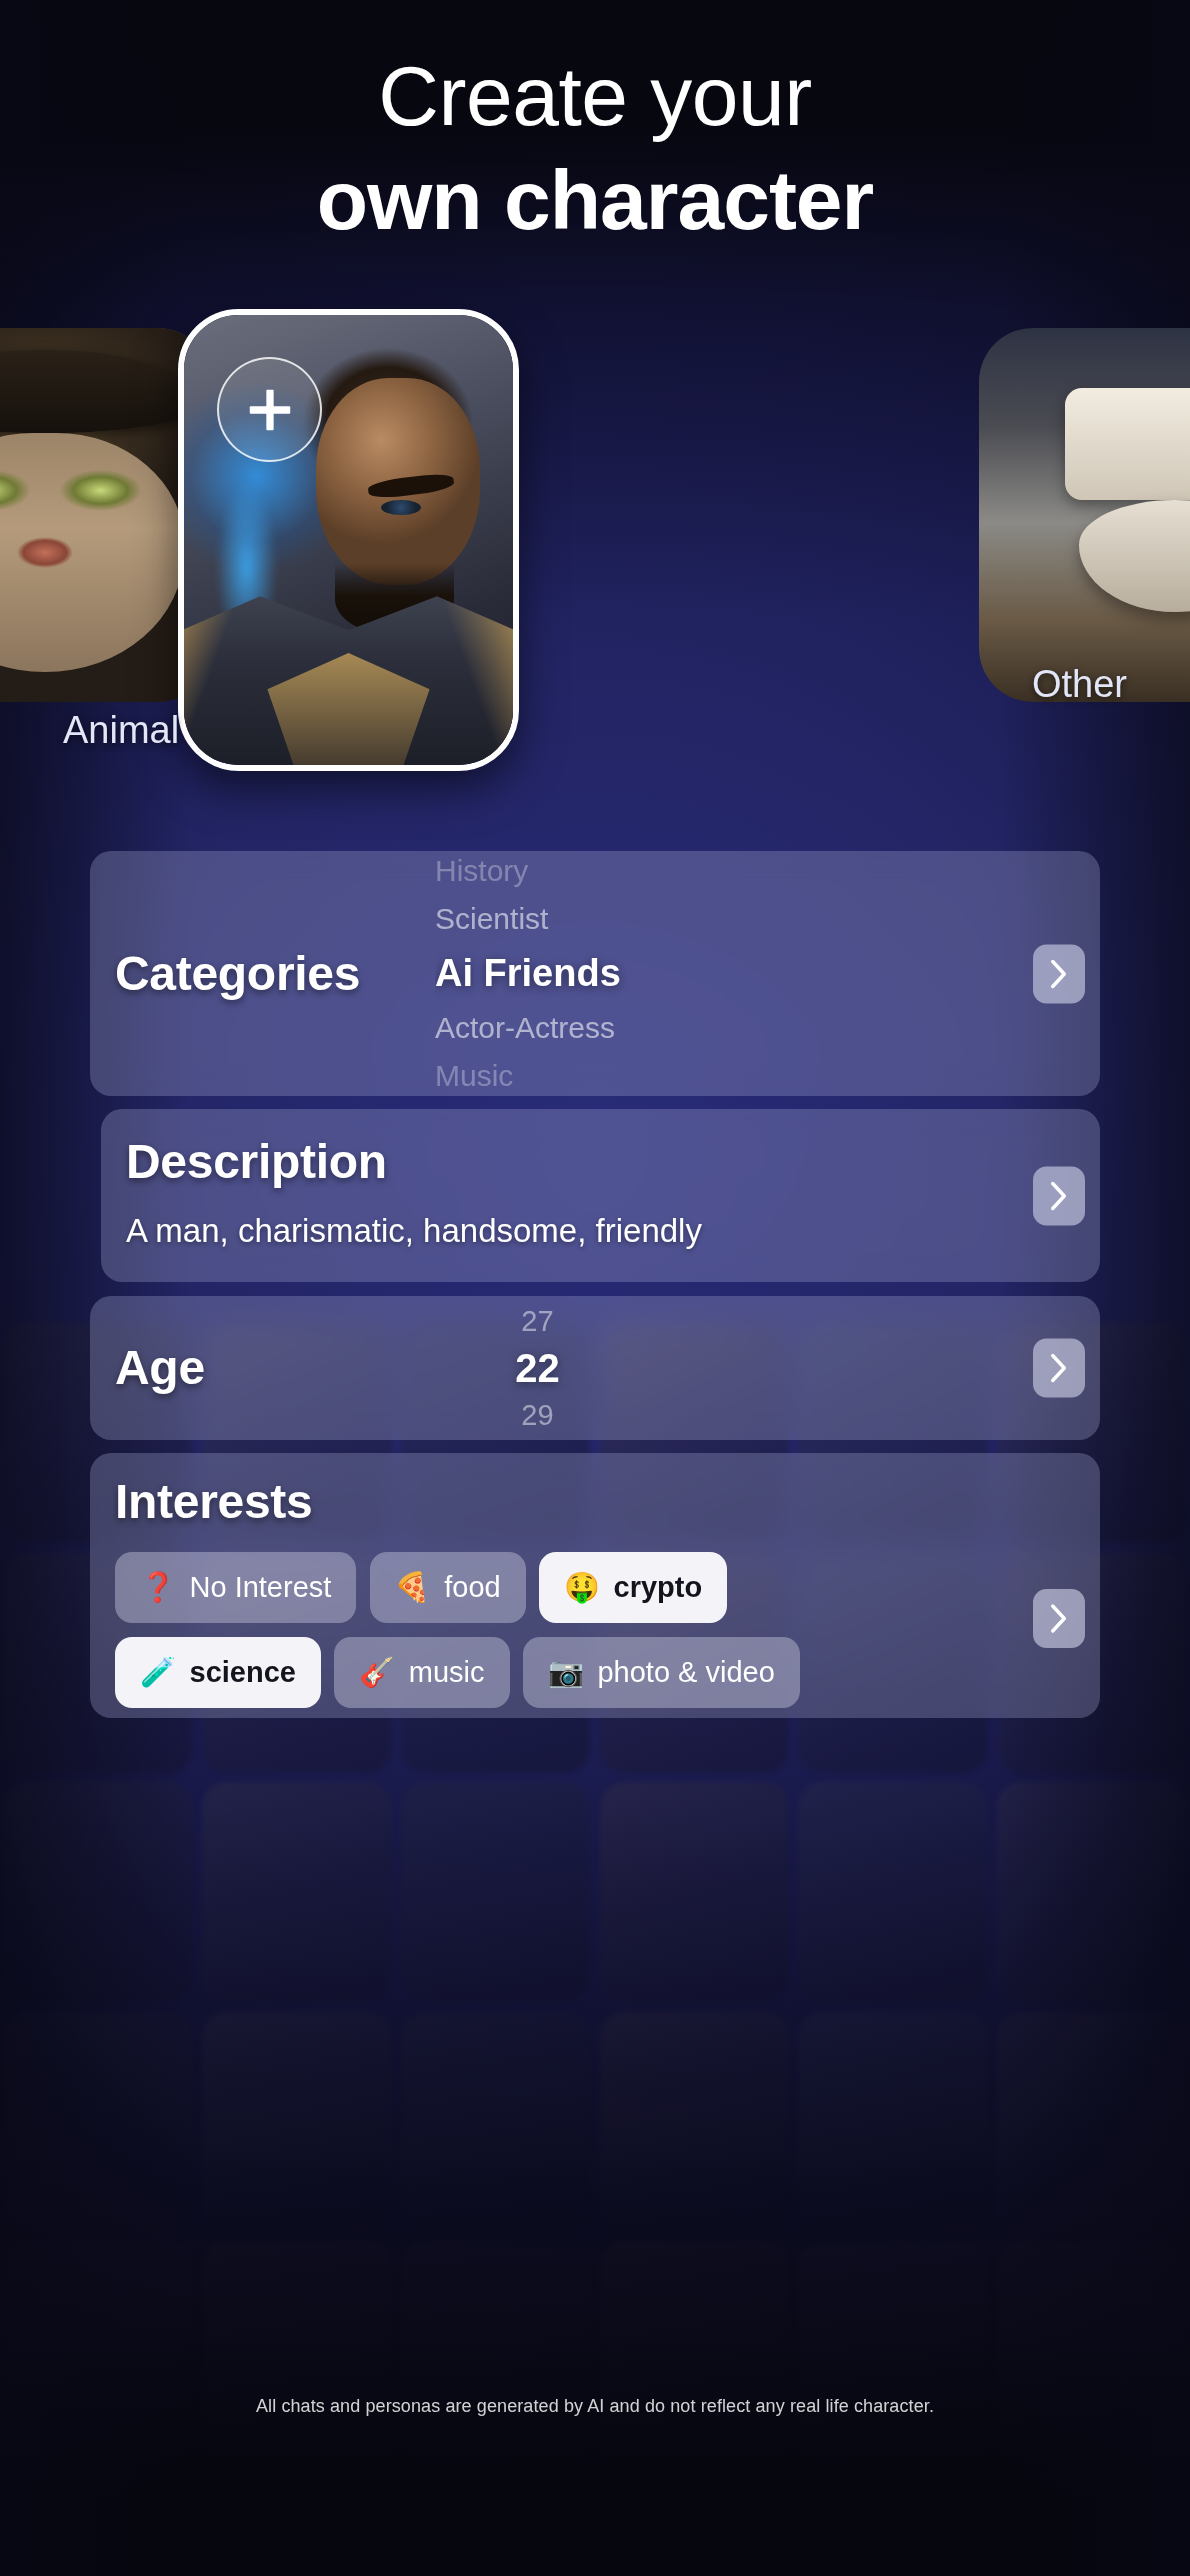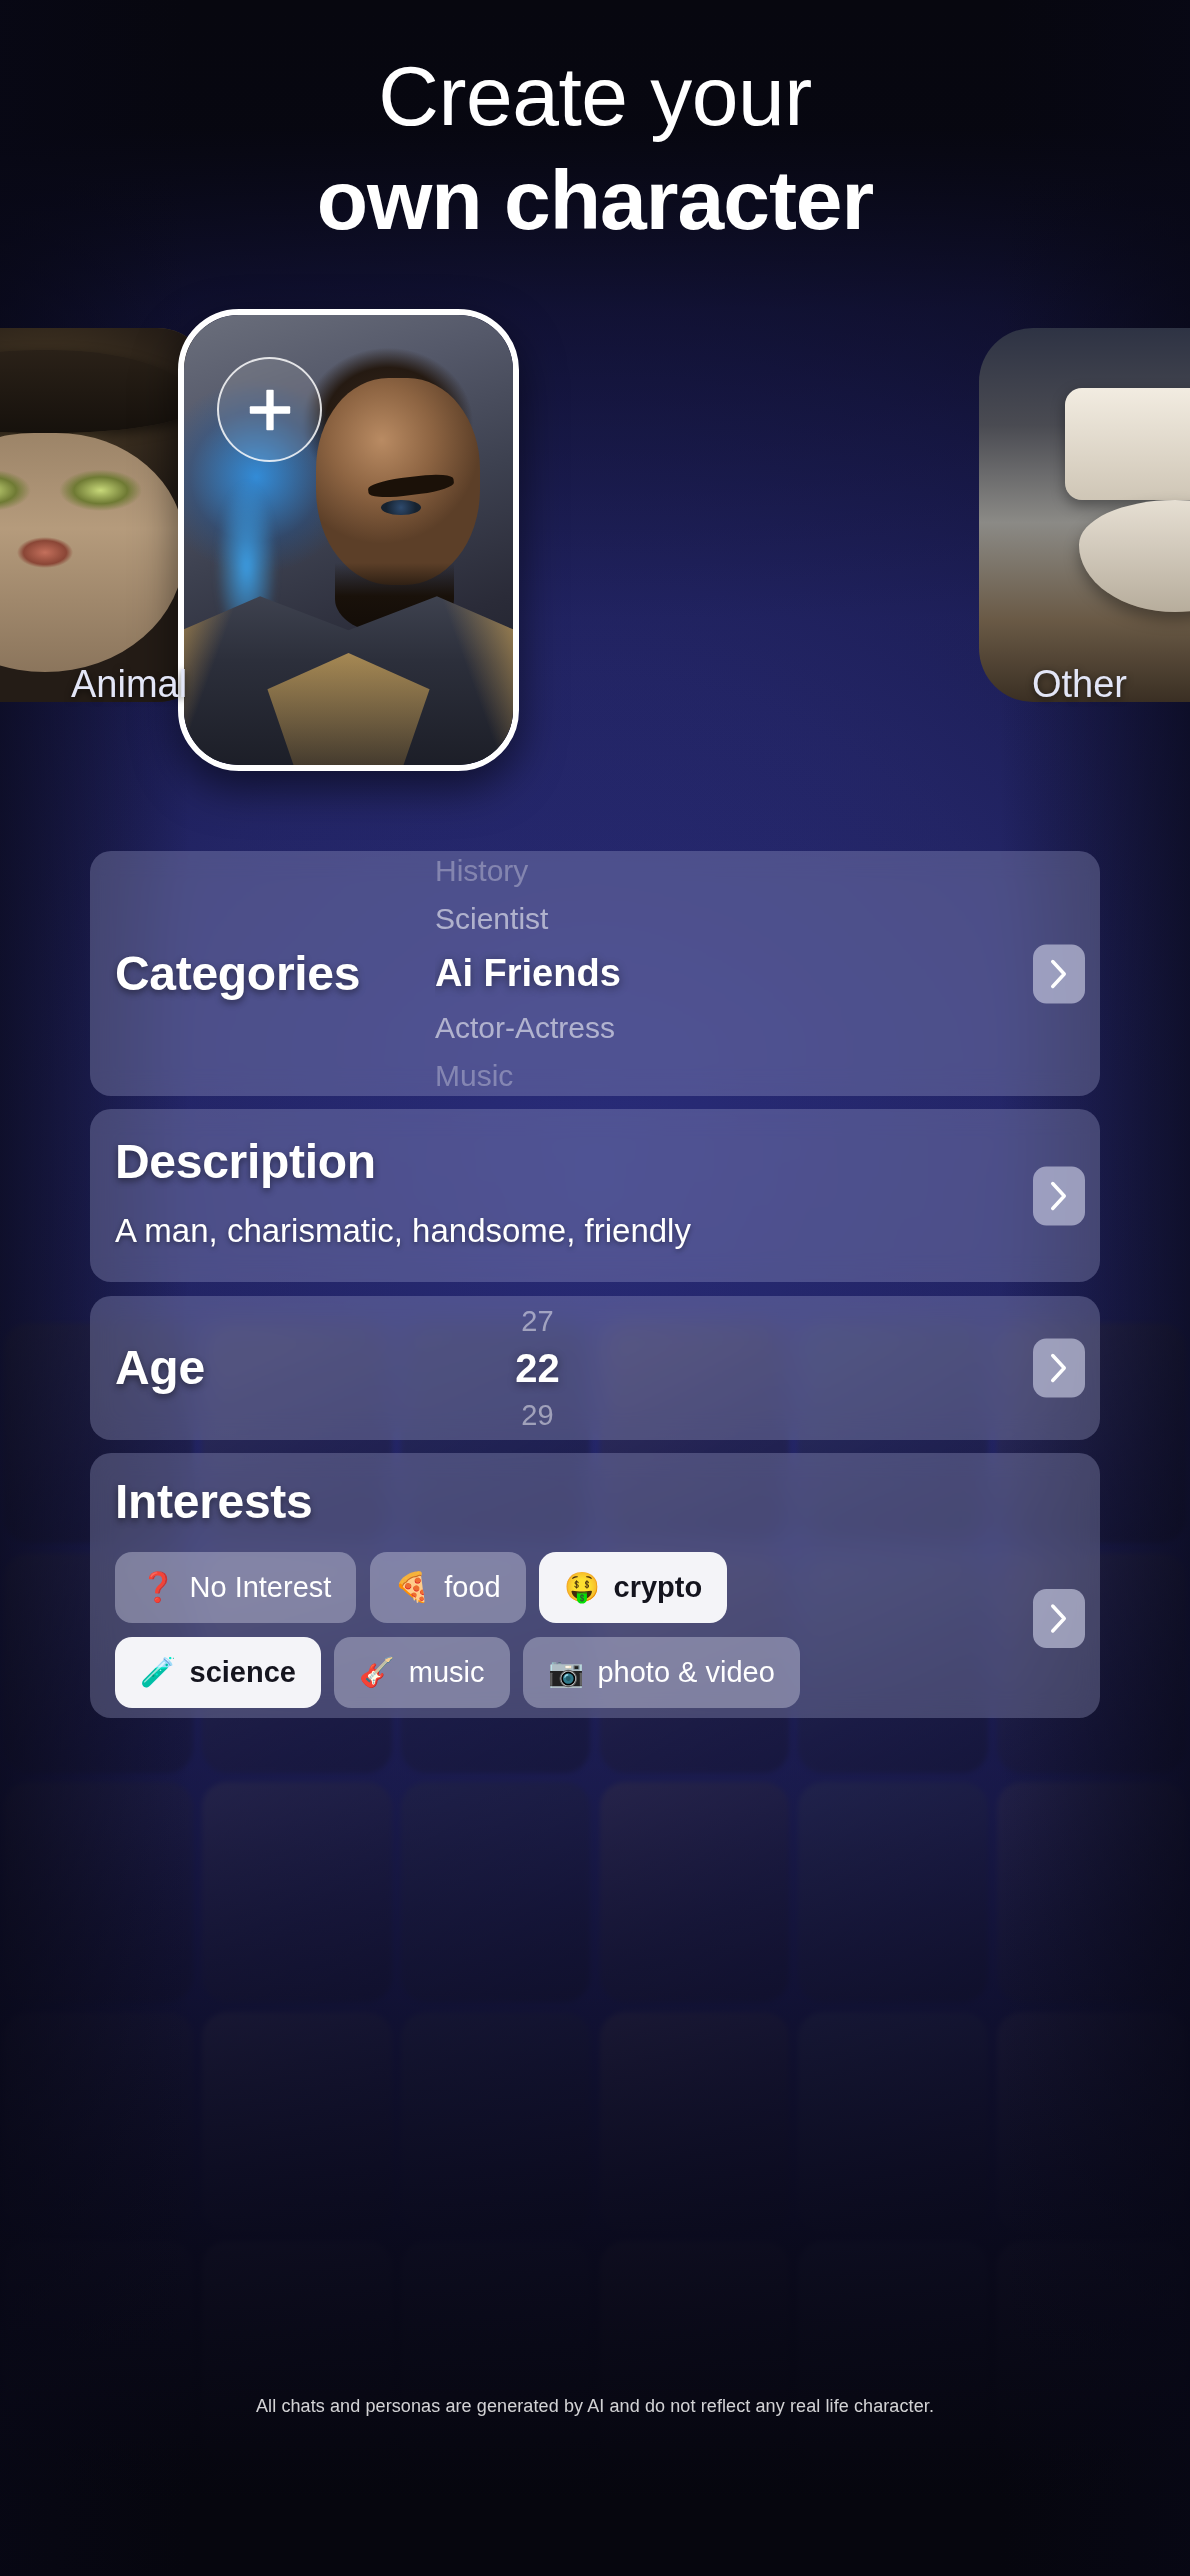--- a/index.html
+++ b/index.html
@@ -218,21 +218,21 @@
   
   .labels {
     position:absolute; left:0; right:0; top:663px; height:67px; z-index:6;
   }
   .label-side {
     position:absolute; top:0;
     font-size:38px; font-weight:400; color:#e3e6f7;
     text-shadow:0 1.9px 7.7px rgba(0,0,0,.6);
     white-space:nowrap;
   }
-  .label-side.l { left:71px; }
+  .label-side.l { left:63px;margin-top:46px; }
   .label-side.r { right:63px;text-align:center; }
   .label-active {
     position:absolute; left:0; right:0; top:69px;
     text-align:center;
     font-size:50px; font-weight:700; color:#ffffff;
     text-shadow:0 2.9px 9.6px rgba(0,0,0,.6);
   }
 
   
   .form {
@@ -274,21 +274,21 @@
     font-size:30px; line-height:48px; color:rgba(255,255,255,.56);
     white-space:nowrap; font-weight:400;
   }
   .wheel .it.far { opacity:.55; }
   .wheel .it.sel {
     font-size:38px; line-height:61px; font-weight:700; color:#ffffff;
     text-shadow:0 1.9px 9.6px rgba(0,0,0,.45);
   }
 
   
-  .panel.description { height:173px; padding:25px 25px 0 25px; }
+  .panel.description { height:173px; padding:25px 25px 0 25px;margin-left:11px; }
   .panel.description .desc-val {
     margin-top:23px;
     font-size:33px; color:#ffffff; font-weight:400;
     text-shadow:0 1.9px 5.8px rgba(0,0,0,.4);
     white-space:nowrap;
   }
 
   
   .panel.age { height:144px; display:flex; align-items:center; }
   .panel.age .title { margin-left:25px; }

